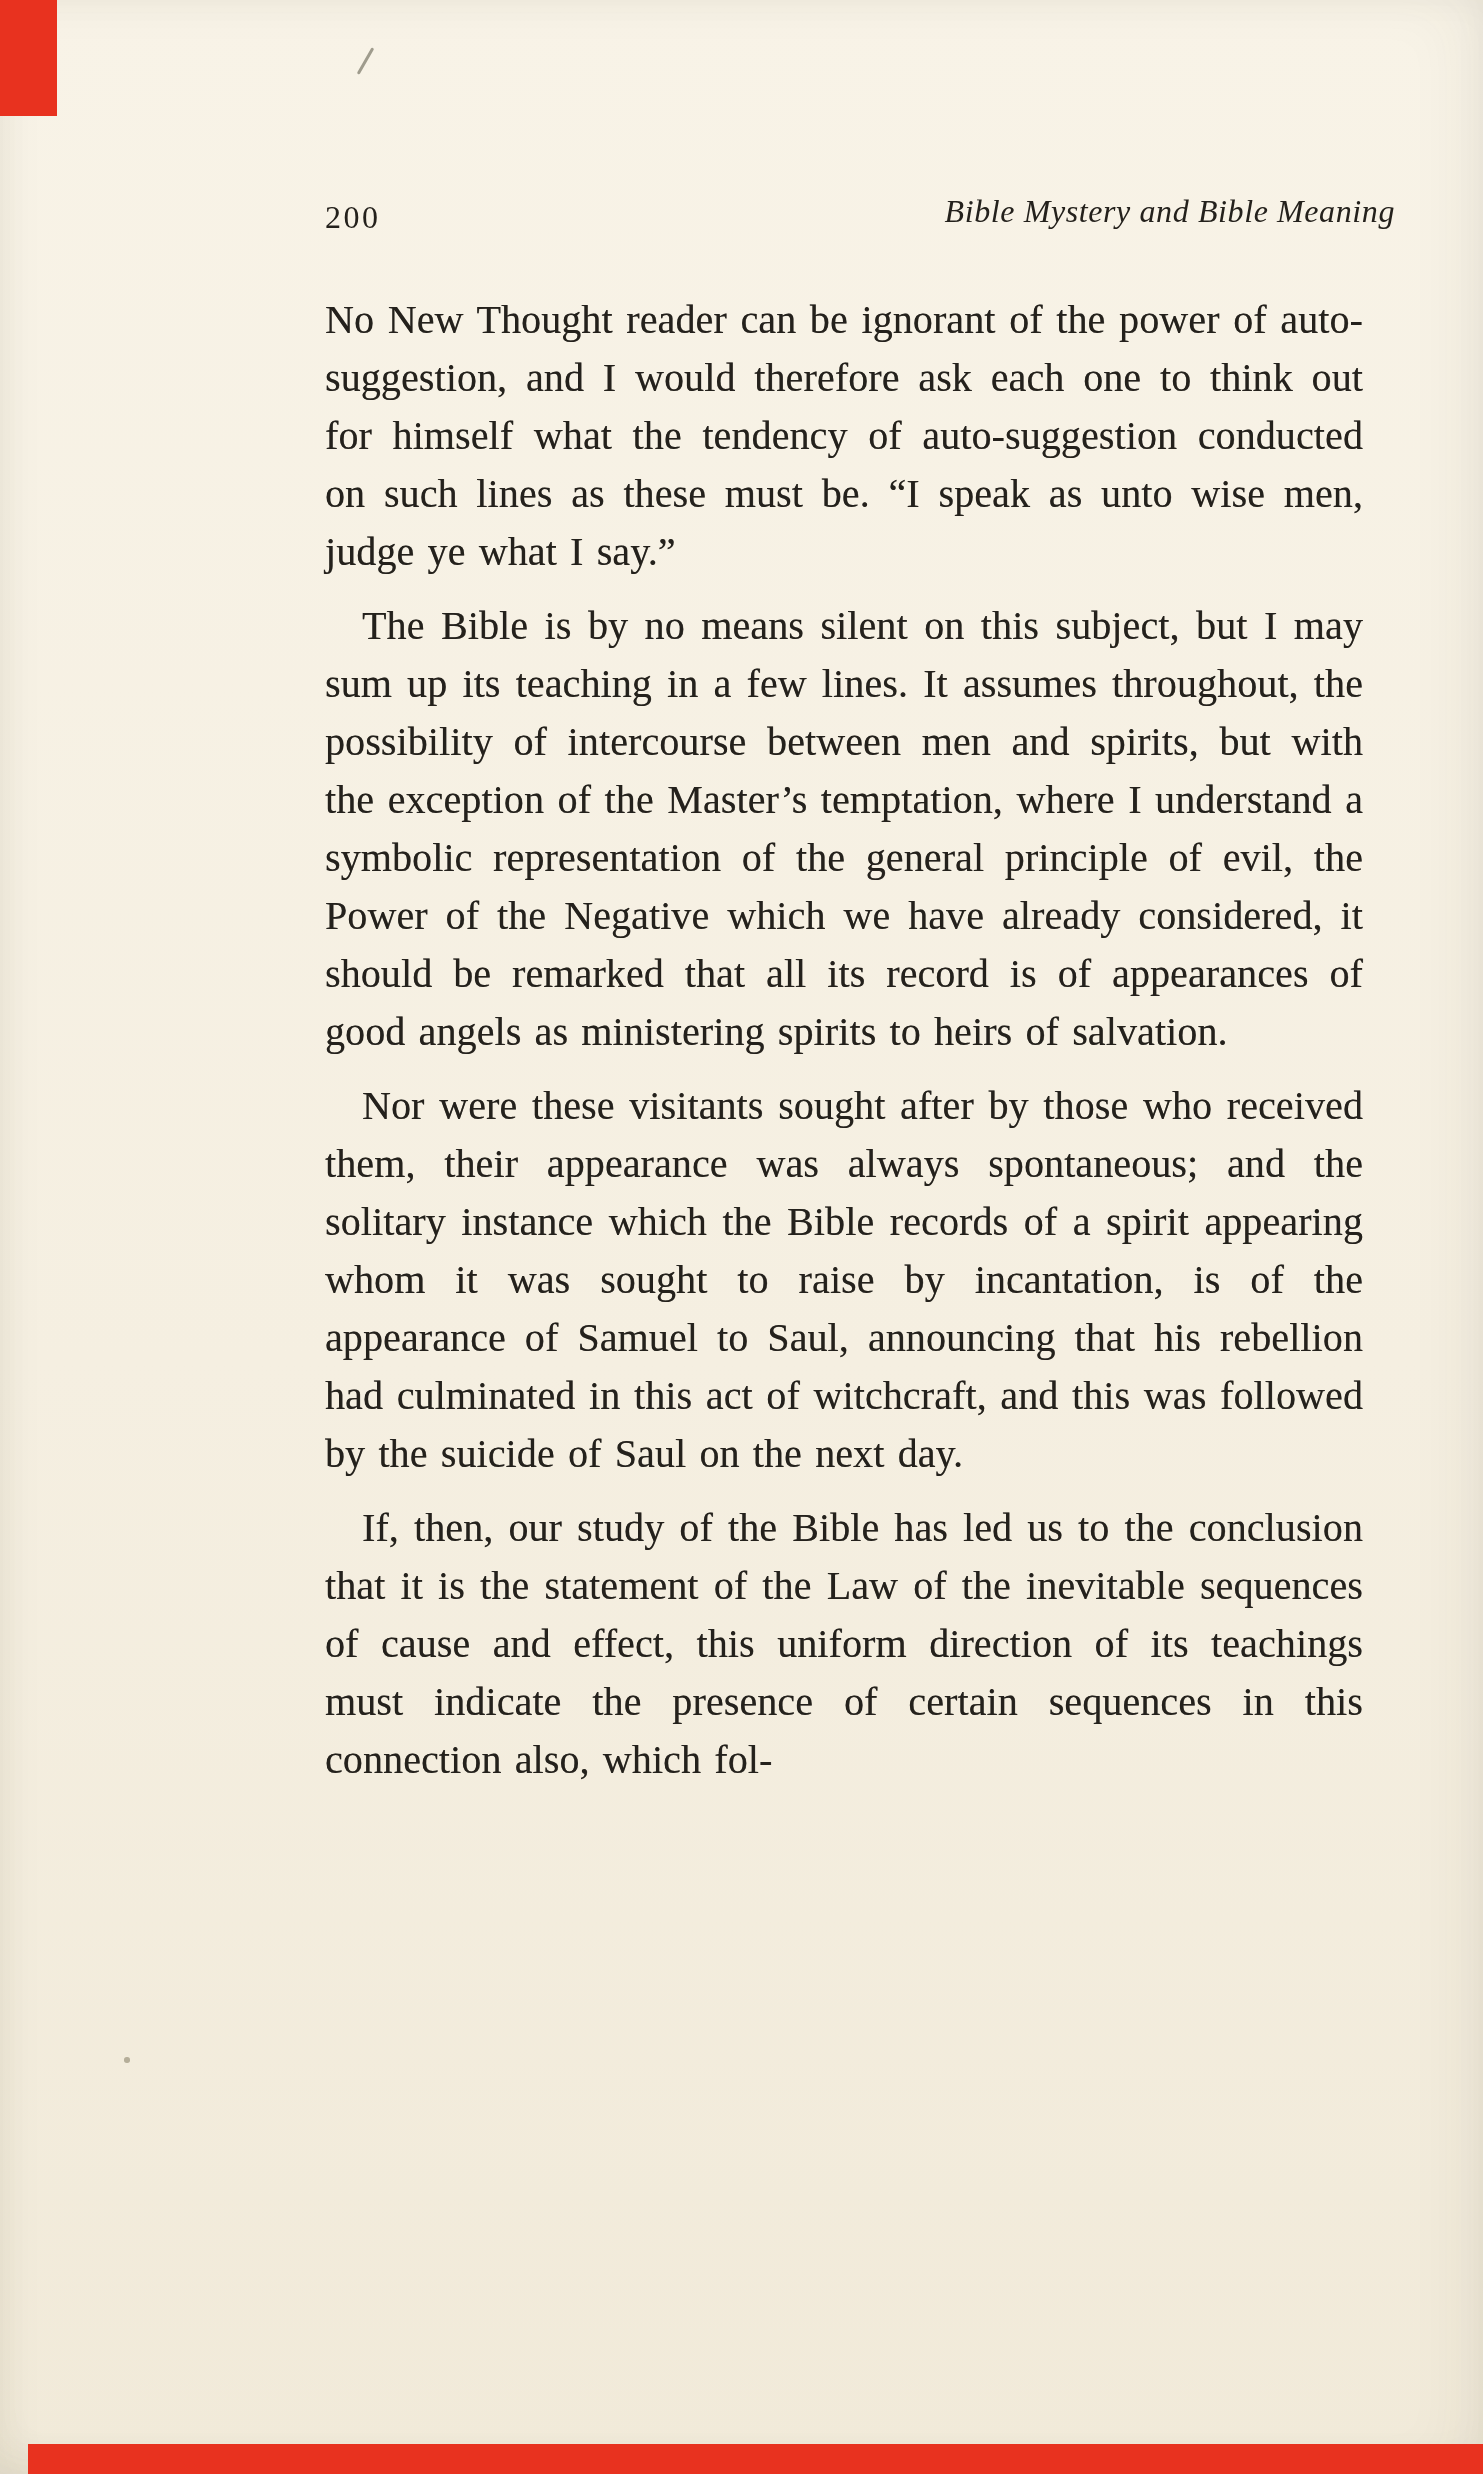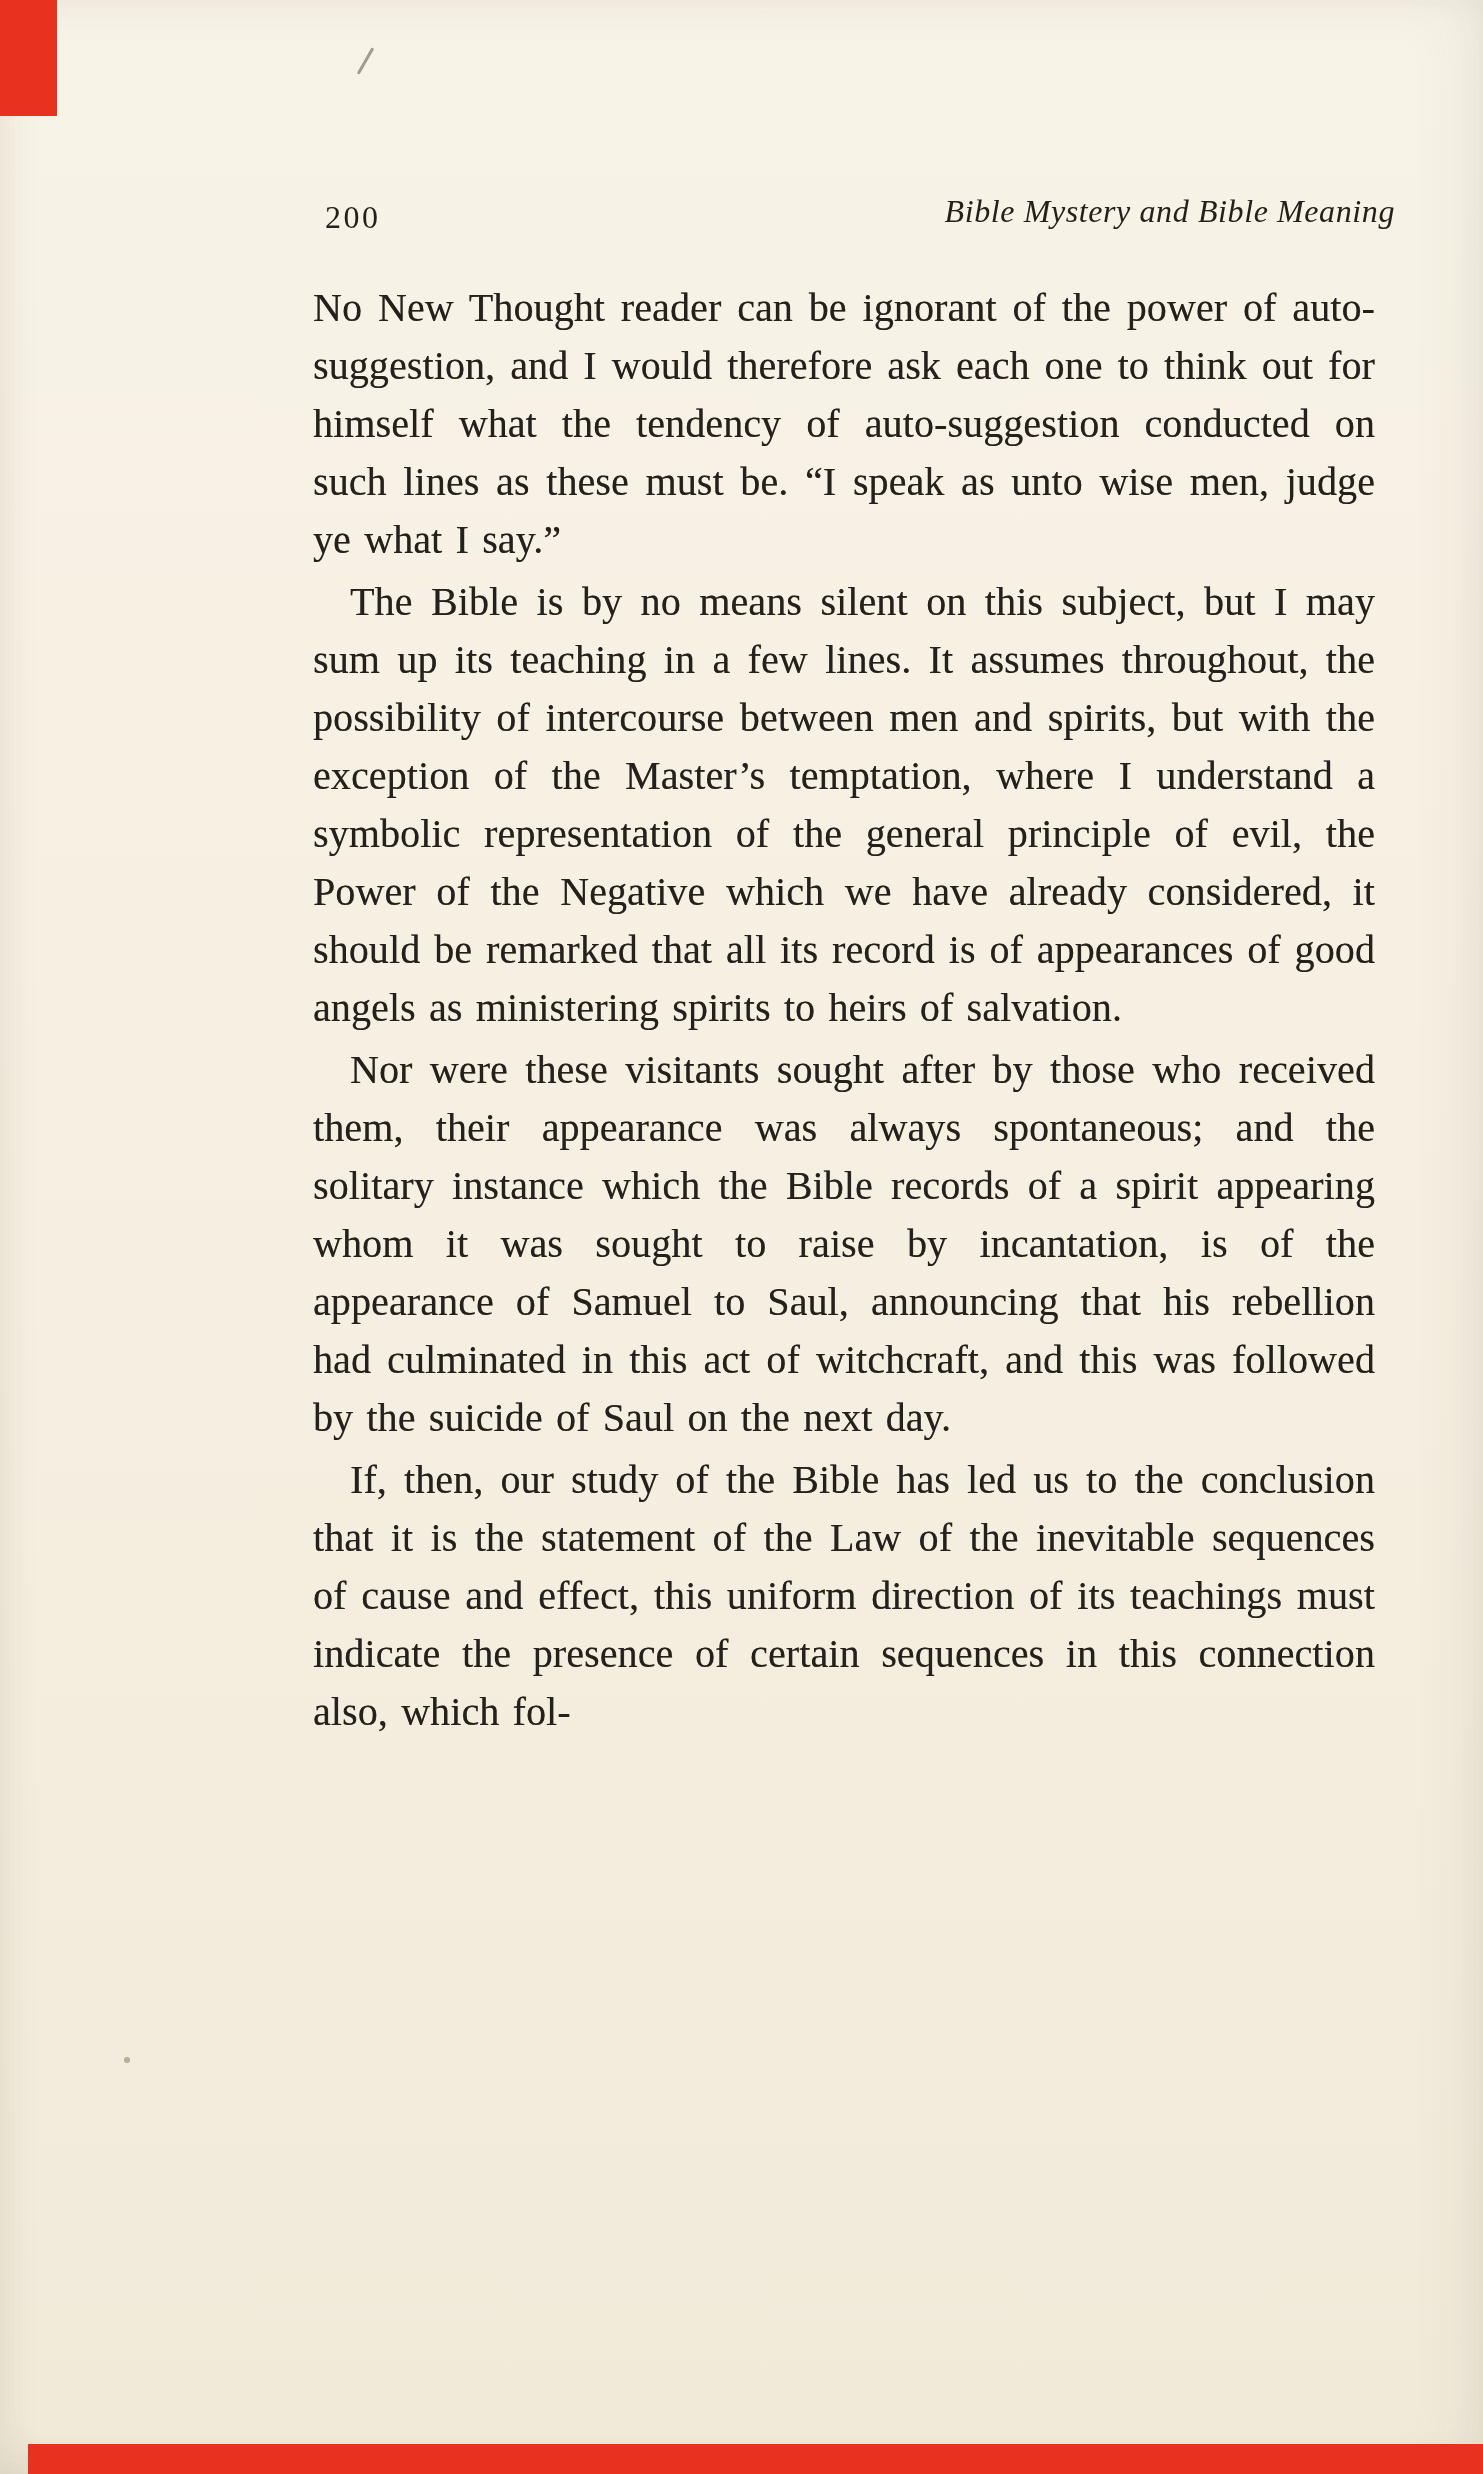--- a/index.html
+++ b/index.html
@@ -72,21 +72,21 @@
   }
 
   
   .page-body {
     position: absolute;
     left: 309px;
     top: 275px;
     width: 1070px;
   }
   .para {
-    margin: 4px;
+    margin: 16px;
     font-size: 40px;
     line-height: 58px;
     text-align: justify;
     text-justify: inter-word;
     word-spacing: 3.1px;
     letter-spacing: 0.1px;
     text-shadow: 0.2px 0.2px 0 rgba(30,27,22,0.55); 
   }
   .para.indent { text-indent: 37px; }
 </style>

